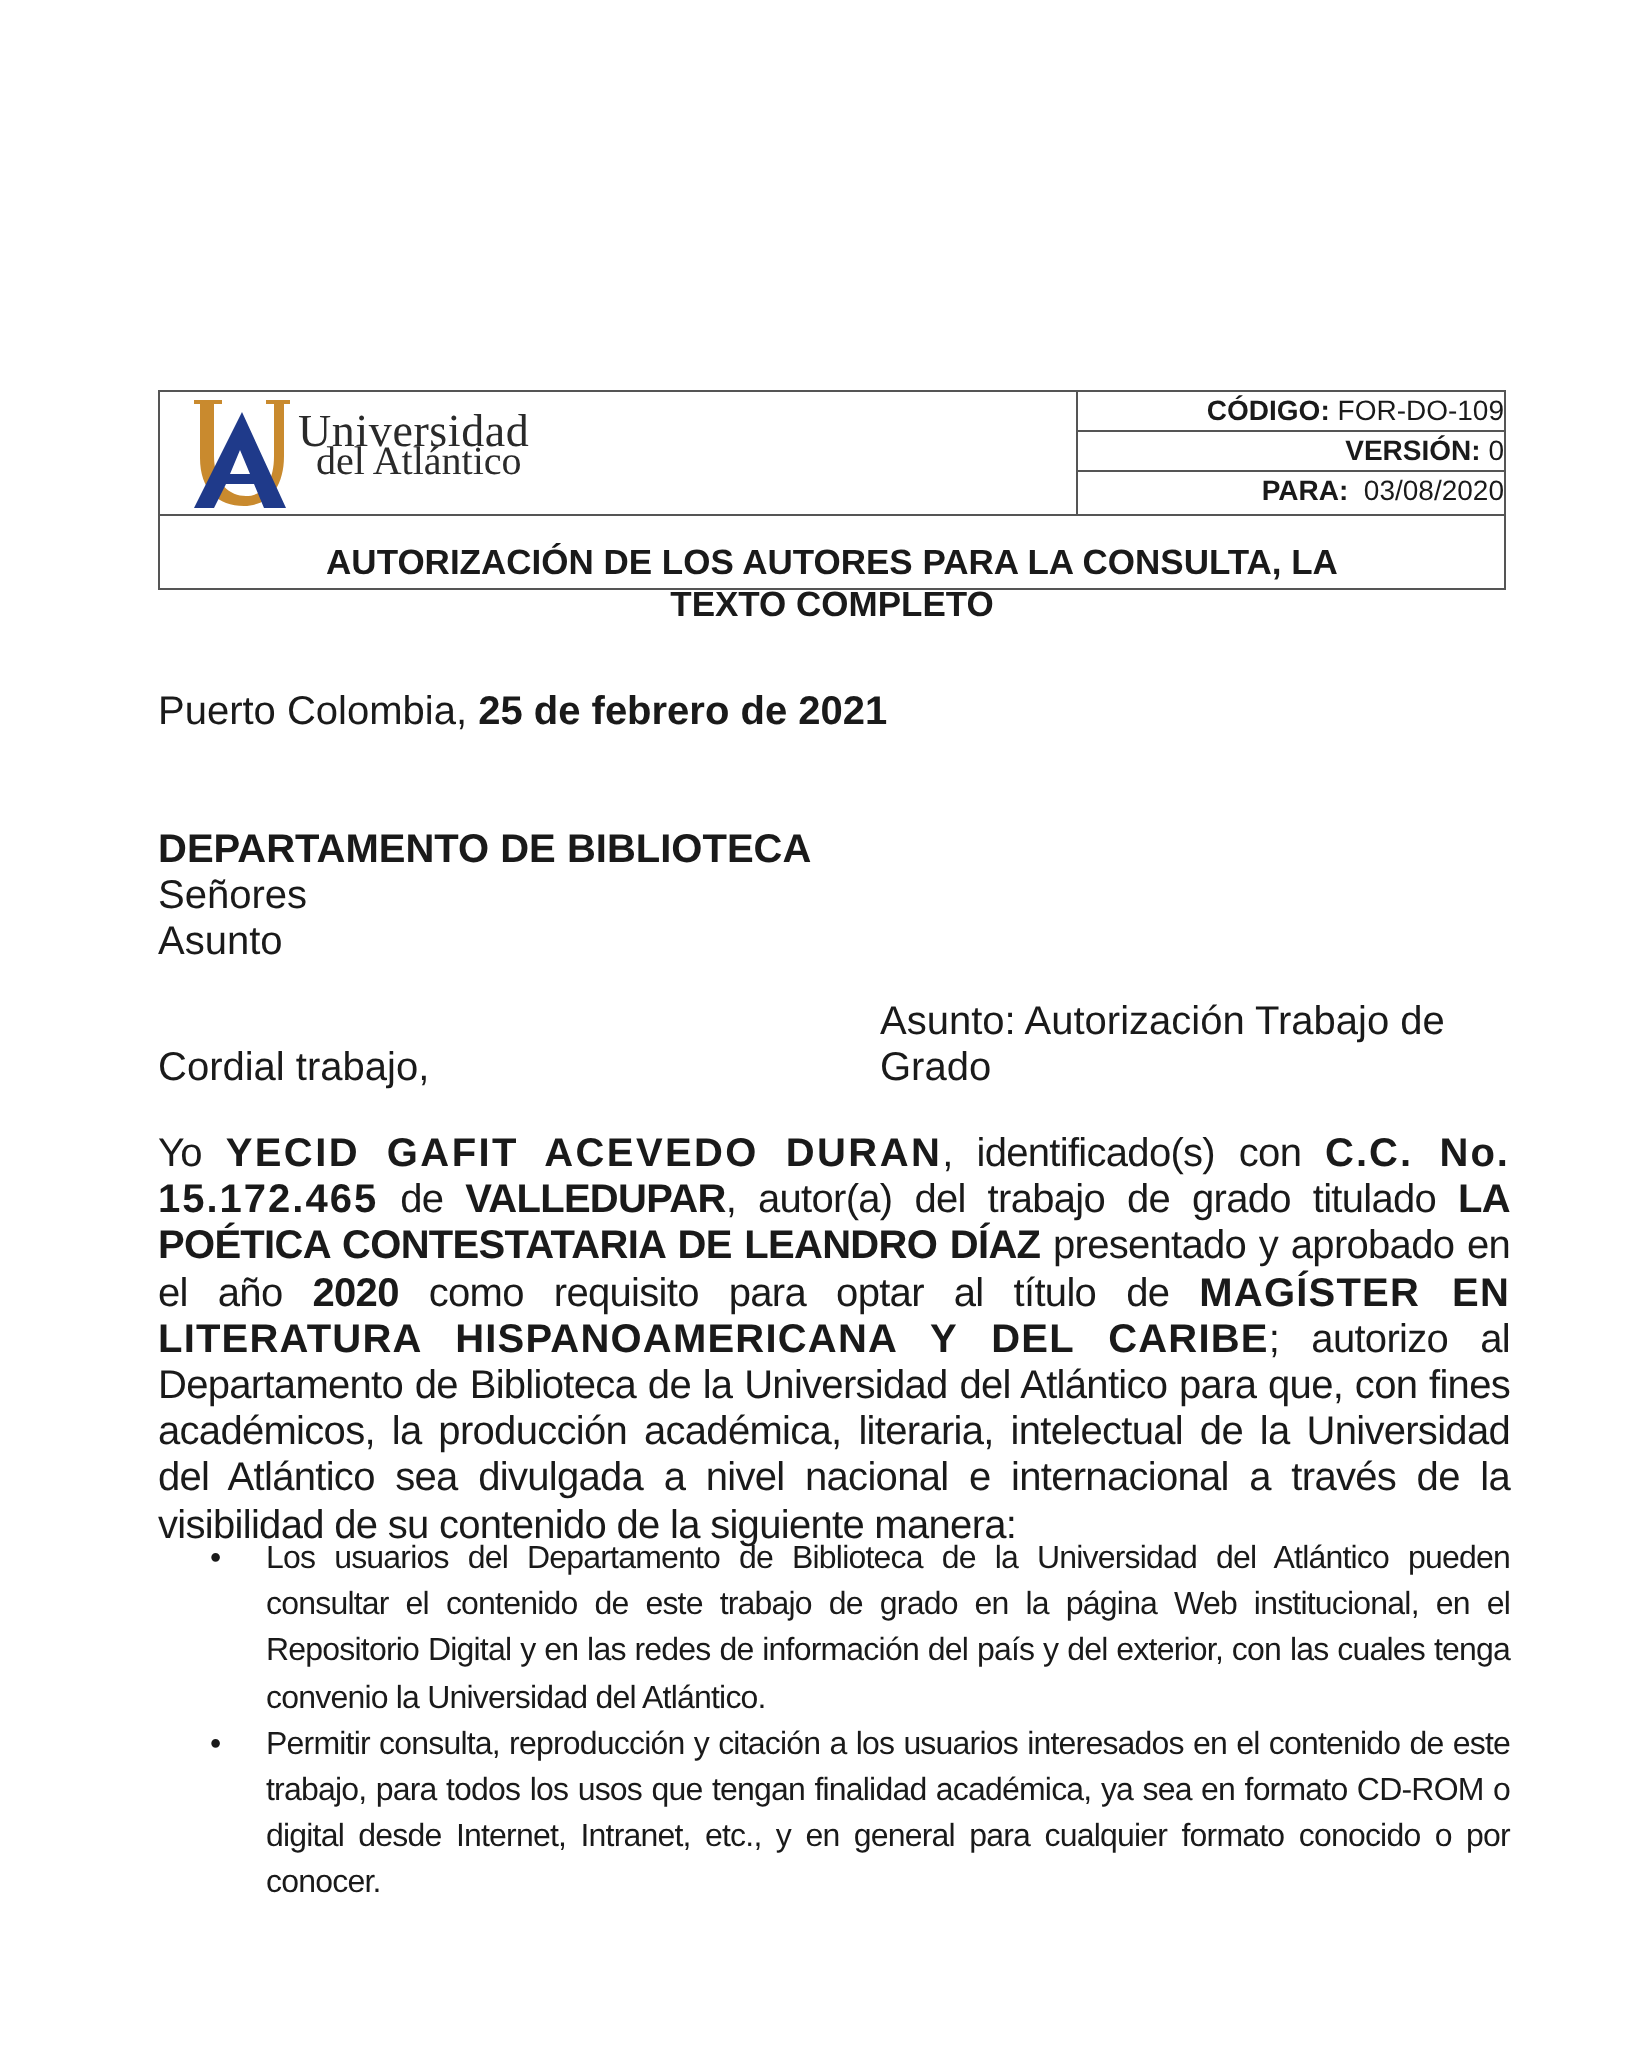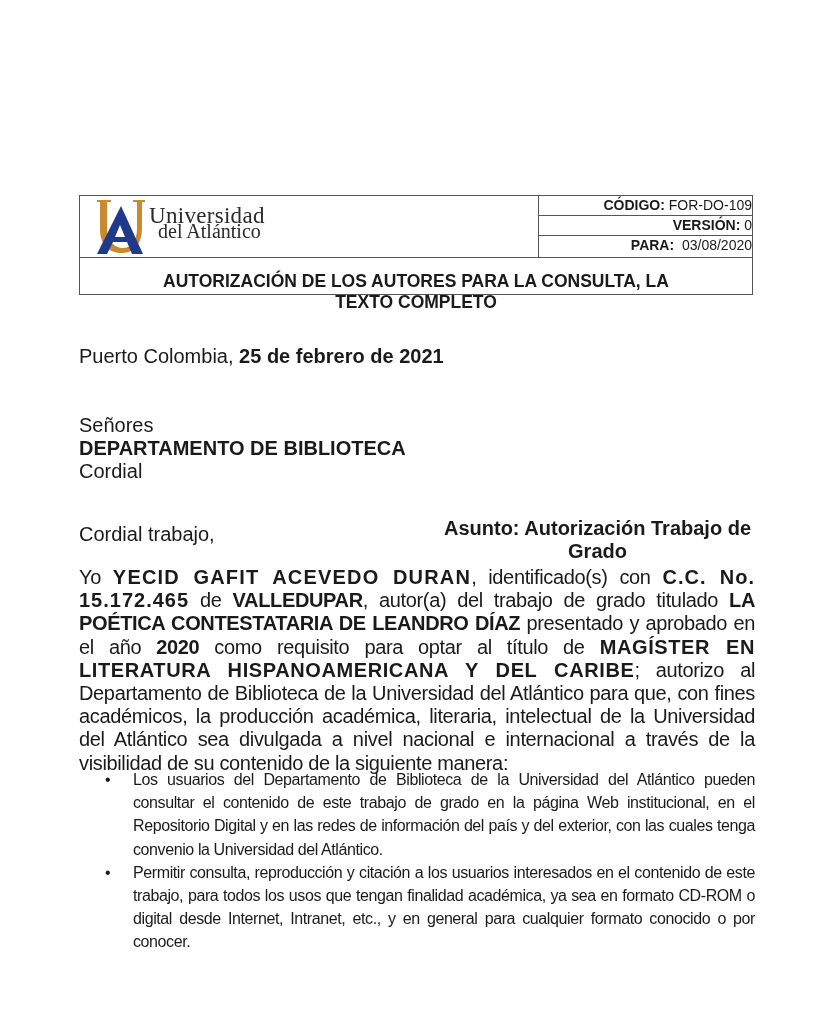--- a/index.html
+++ b/index.html
@@ -24,21 +24,21 @@
   }
   .meta-row:last-child { border-bottom: none; height: 21px; }
   .meta-row b { font-weight: bold; }
   .hdr-title {
     position: absolute; left: 0; top: 62px; width: 100%; height: 68px;
     text-align: center; font-weight: bold; font-size: 17.5px; line-height: 21px; padding-top: 3px; box-sizing: border-box; margin-top: 10px;
   }
   .body-text { position: absolute; left: 79px; width: 676px; font-size: 20px; line-height: 23px; }
   .p-date { top: 345px; }
   .p-addr { top: 414px; }
-  .p-asunto { top: 500px; left: 440px; width: 315px; text-align: center; font-weight: bold; margin-top: 17px; }
+  .p-asunto { top: 500px; left: 440px; width: 315px; text-align: left; font-weight: normal; }
   .p-saludo { top: 523px; }
   .p-main { top: 566px; text-align: justify; font-family: "Liberation Sans Narrow", "Liberation Sans", sans-serif; letter-spacing: -0.35px; line-height: 23.2px; }
   .bullets { position: absolute; left: 79px; top: 768px; width: 676px; margin: 0; padding: 0; list-style: none; }
   .bullets li { position: relative; padding-left: 54px; font-size: 16px; line-height: 23.2px; text-align: justify; letter-spacing: -0.4px; }
   .bullets li .dot { position: absolute; left: 26px; top: 0; }
   b { font-weight: bold; }
 </style>
 </head>
 <body>
 
@@ -62,23 +62,23 @@
   </div>
   <div class="hdr-title">
     <div>AUTORIZACIÓN DE LOS AUTORES PARA LA CONSULTA, LA</div>
     <div>TEXTO COMPLETO</div>
   </div>
 </div>
 
 <div class="body-text p-date"><span>Puerto Colombia, </span><b>25 de febrero de 2021</b></div>
 
 <div class="body-text p-addr">
+  <div style="font-weight:bold">DEPARTAMENTO DE BIBLIOTECA</div>
   <div>Señores</div>
-  <div style="font-weight:bold">DEPARTAMENTO DE BIBLIOTECA</div>
-  <div>Cordial</div>
+  <div>Asunto</div>
 </div>
 
 <div class="body-text p-asunto">Asunto: Autorización Trabajo de Grado</div>
 
 <div class="body-text p-saludo">Cordial trabajo,</div>
 
 <div class="body-text p-main"><span>Yo </span><b style="letter-spacing:1.2px">YECID GAFIT ACEVEDO DURAN</b><span>, identificado(s) con </span><b style="letter-spacing:1px">C.C. No. 15.172.465</b><span> de </span><b>VALLEDUPAR</b><span>, autor(a) del trabajo de grado titulado </span><b>LA POÉTICA CONTESTATARIA DE LEANDRO DÍAZ</b><span> presentado y aprobado en el año </span><b>2020</b><span> como requisito para optar al título de </span><b style="letter-spacing:0.6px">MAGÍSTER EN LITERATURA HISPANOAMERICANA Y DEL CARIBE</b><span>; autorizo al Departamento de Biblioteca de la Universidad del Atlántico para que, con fines académicos, la producción académica, literaria, intelectual de la Universidad del Atlántico sea divulgada a nivel nacional e internacional a través de la visibilidad de su contenido de la siguiente manera:</span></div>
 
 <ul class="bullets">
   <li><span class="dot">•</span><span>Los usuarios del Departamento de Biblioteca de la Universidad del Atlántico pueden consultar el contenido de este trabajo de grado en la página Web institucional, en el Repositorio Digital y en las redes de información del país y del exterior, con las cuales tenga convenio la Universidad del Atlántico.</span></li>

